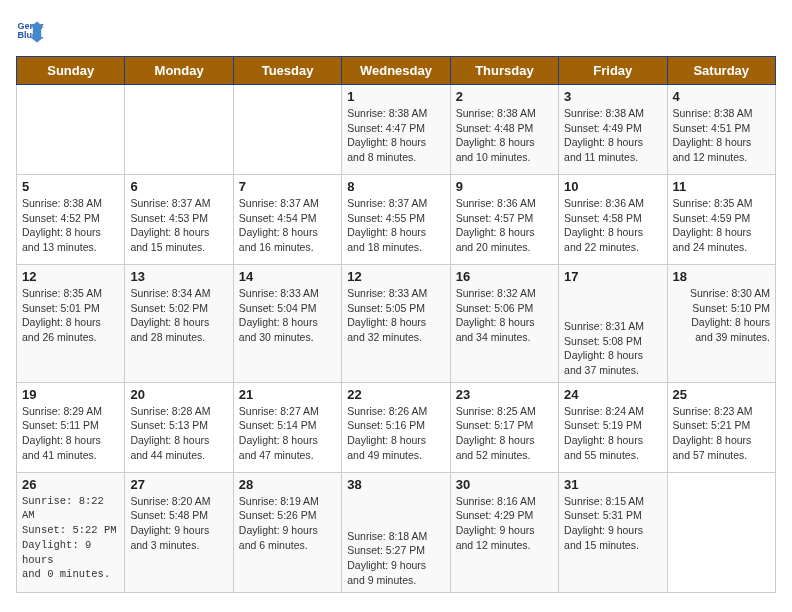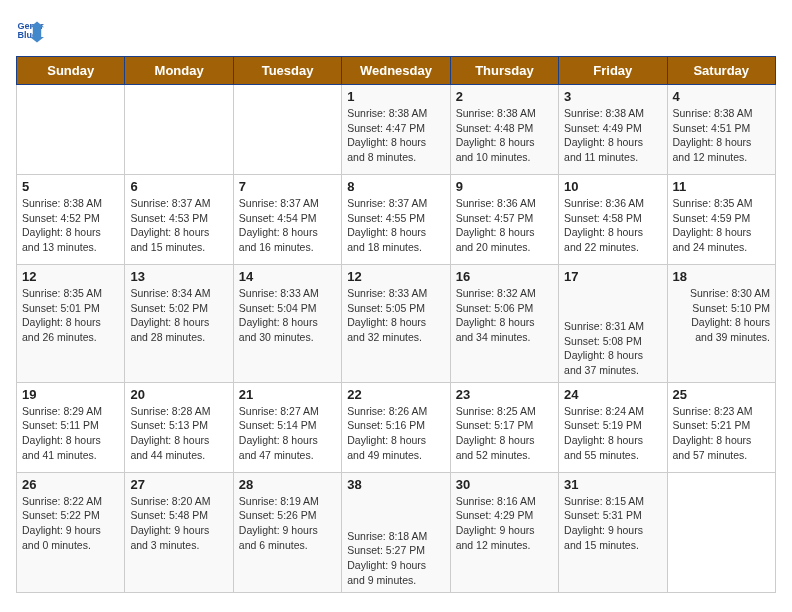--- a/index.html
+++ b/index.html
@@ -287,21 +287,21 @@
           <span class="day-number">25</span>
           <div class="day-info" style="white-space: pre-line;">Sunrise: 8:23 AM
 Sunset: 5:21 PM
 Daylight: 8 hours
 and 57 minutes.</div>
         </td>
       </tr>
       <tr>
         <td>
           <span class="day-number">26</span>
-          <div class="day-info" style="white-space: pre-line;">Sunrise: 8:22 AM
+          <div class="day-info" style="white-space: pre-line; font-family: Liberation Mono, monospace;">Sunrise: 8:22 AM
 Sunset: 5:22 PM
 Daylight: 9 hours
 and 0 minutes.</div>
         </td>
         <td>
           <span class="day-number">27</span>
           <div class="day-info" style="white-space: pre-line;">Sunrise: 8:20 AM
 Sunset: 5:48 PM
 Daylight: 9 hours
 and 3 minutes.</div>

